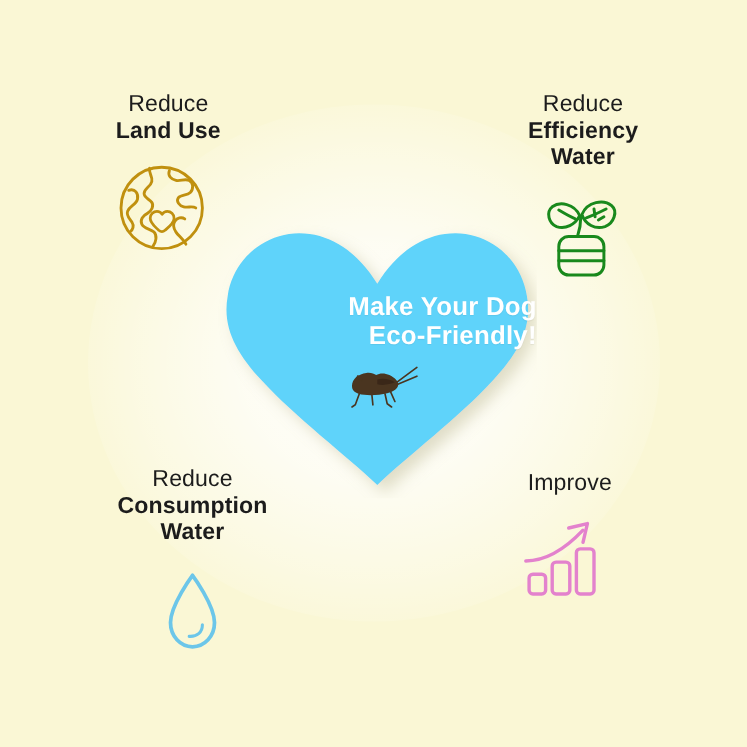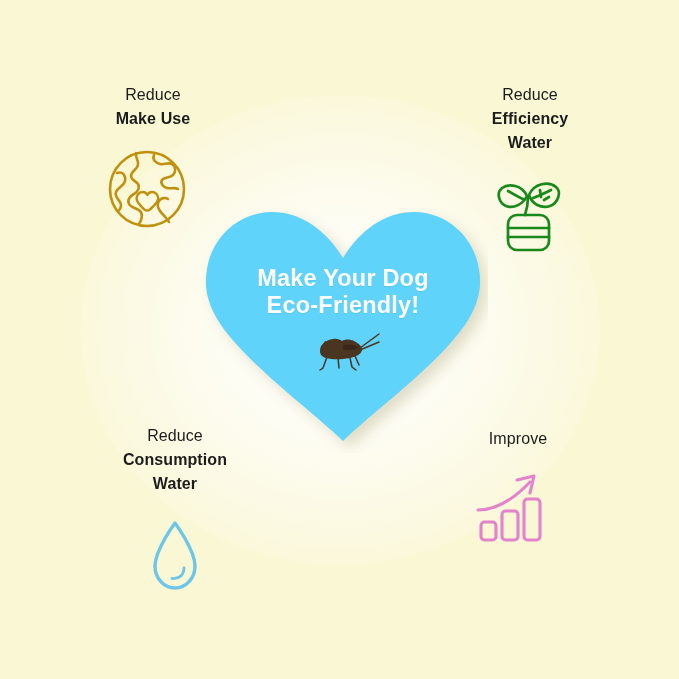--- a/index.html
+++ b/index.html
@@ -54,21 +54,21 @@
     top: 0;
     width: 290px;
     height: 250px;
     display: block;
   }
   #heart-text {
     position: absolute;
     left: 0;
     top: 62px;
     width: 290px;
-    text-align: center;
+    text-align: right;
     color: #ffffff;
     font-weight: bold;
     font-size: 23.5px;
     line-height: 27px;
     letter-spacing: 0.2px;
     text-shadow: 0 1px 1px rgba(0,0,0,0.06);
   }
   #heart-text .line { display: block; white-space: nowrap; }
 
   #cricket-holder {
@@ -86,21 +86,21 @@
     width: 250px;
     text-align: center;
   }
   .quad-tl { left: 28px;  top: 83px;  }
   .quad-tr { left: 405px; top: 83px;  }
   .quad-bl { left: 50px;  top: 424px; }
   .quad-br { left: 393px; top: 427px; }
 
   .quad-text {
     color: #1c1c1c;
-    font-size: 16px;
+    font-size: 21px;
     line-height: 24px;
   }
   .quad-text .lead {
     display: block;
     font-weight: normal;
     letter-spacing: 0.1px;
   }
   .quad-text .strong {
     display: block;
     font-weight: bold;
@@ -125,21 +125,21 @@
 </head>
 <body>
 
 <div id="poster">
 
   <div id="center-glow"></div>
 
   <div class="quad quad-tl">
     <div class="quad-text">
       <span class="lead">Reduce</span>
-      <span class="strong">Make Use</span>
+      <span class="strong">Land Use</span>
     </div>
     <div class="quad-icon">
       <svg width="84" height="84" viewBox="0 0 84 84" aria-hidden="true">
         <g fill="none" stroke="#c0900f" stroke-width="2.6" stroke-linecap="round" stroke-linejoin="round">
           <circle cx="42" cy="42" r="37"></circle>
           <path d="M12 26 C18 24 21 29 20 34 C19 39 13 40 11 45 C9.5 49 13 52 15 55 C17 58 16 62 13 64"></path>
           <path d="M31 6 C30 11 34 13 33 18 C32 23 26 24 26 29 C26 33 31 34 33 37 C35 40 33 45 29 47 C25 49 22 53 24 57 C26 61 32 61 35 64 C38 67 37 73 34 77"></path>
           <path d="M49 8 C47 13 51 16 55 17 C59 18 63 15 67 17 C71 19 71 25 68 28 C65 31 59 30 57 33 C55 36 58 40 62 41 C66 42 70 40 73 42"></path>
           <path d="M63 52 C60 50 56 51 54 54 C52 57 53 61 55 64 C57 67 62 71 64 75"></path>
           <path d="M42 64 C38 60 34 57 34 52.5 C34 48.6 37.1 46 40.4 46 C42.6 46 44.3 47.2 45.3 48.9 C46.3 47.2 48 46 50.2 46 C53.5 46 56.6 48.6 56.6 52.5 C56.6 57 52.2 60.3 48 64 C46.2 65.6 44 65.6 42 64 Z" transform="translate(-3,-1) scale(0.96) translate(2,2)"></path>

